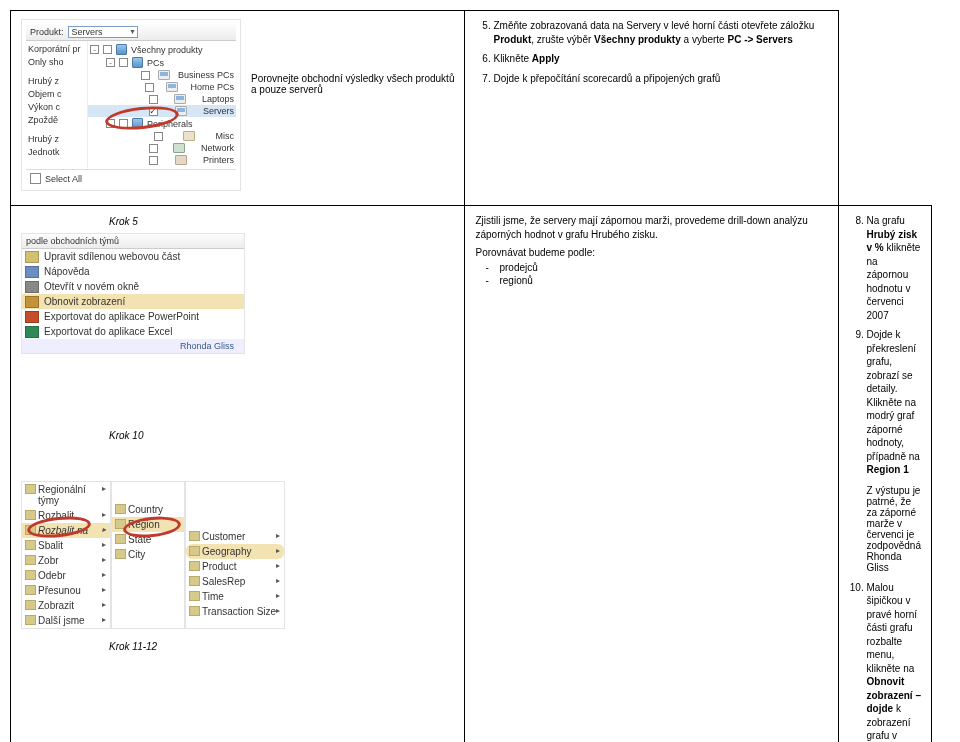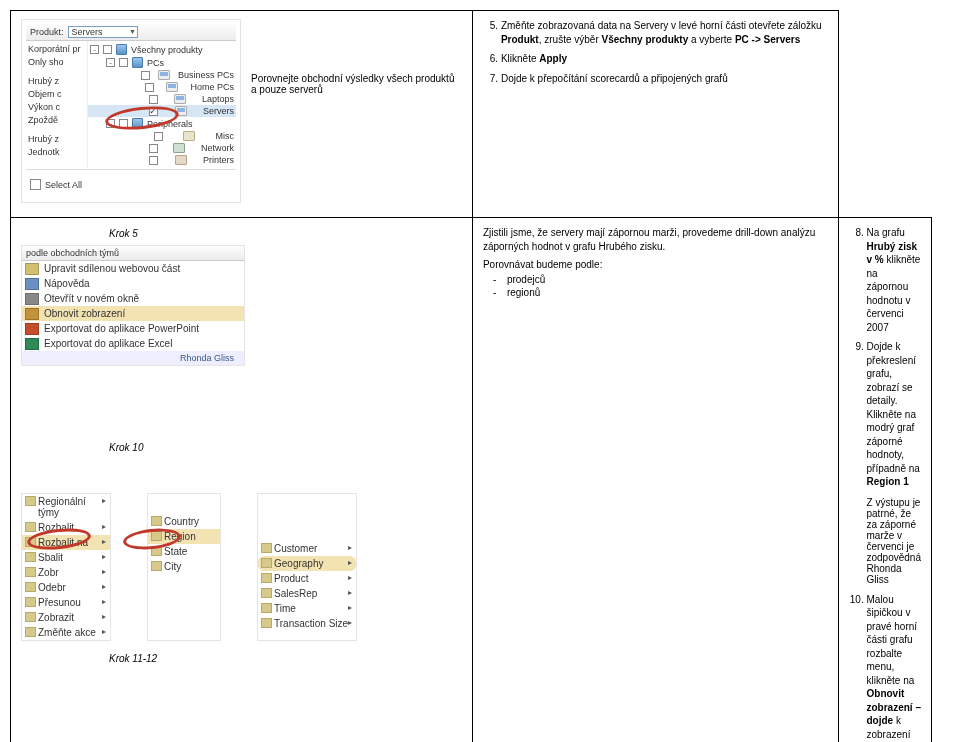--- a/index.html
+++ b/index.html
@@ -178,21 +178,21 @@
                       </div>
                       <div class="row indent2">
                         <span class="tree-toggle" style="visibility: hidden;"></span>
                         <span class="sq"></span>
                         <span class="ic prn-ic"></span>
                         <span>Printers</span>
                       </div>
                     </div>
         </div>
         <div class="divider"></div>
-        <div class="row" style="padding:8px 4px;">
+        <div class="row" style="padding:2px 4px;">
           <span style="width:11px;height:11px;border:1px solid #888;display:inline-block"></span>
           <span>Select All</span>
         </div>
       </div>
       <div class="circle-red" style="width:74px;height:22px; left:84px; top:88px;"></div>
     </div>
 
     <div style="flex:1; padding-top:50px;">
       <div class="instr-line">Porovnejte obchodní výsledky všech produktů a pouze serverů</div>
     </div>
@@ -229,32 +229,32 @@
                   </div>
         <div style="background:#eef;color:#3a5a8a;padding:2px 10px;font-size:9px;text-align:right;">Rhonda Gliss</div>
       </div>
     </div>
 
     <div style="height:60px"></div>
     <div class="krok-label">Krok 10</div>
     <div style="height:30px"></div>
 
     <div class="shot-wrap">
-      <div style="display:flex;gap:36px;">
+      <div style="display:flex;">
         <div class="shot" style="padding:0;width:90px;">
           <div class="ctxmenu" style="border:none;width:100%;" id="menuL">
                       <div class="mi arrow" style="padding-left: 16px;"><span class="mico" style="background: rgb(215, 201, 138); border: 1px solid rgb(184, 170, 106); width: 11px; height: 10px;"></span><span>Regionální týmy</span></div>
                       <div class="mi arrow" style="padding-left: 16px;"><span class="mico" style="background: rgb(215, 201, 138); border: 1px solid rgb(184, 170, 106); width: 11px; height: 10px;"></span><span>Rozbalit</span></div>
-                      <div class="mi sel arrow" style="padding-left: 16px;"><span class="mico" style="background: rgb(215, 201, 138); border: 1px solid rgb(184, 170, 106); width: 11px; height: 10px;"></span><span>Rozbalit na</span></div>
+                      <div class="mi sel arrow" style="padding-left: 16px; font-style: italic;"><span class="mico" style="background: rgb(215, 201, 138); border: 1px solid rgb(184, 170, 106); width: 11px; height: 10px;"></span><span>Rozbalit na</span></div>
                       <div class="mi arrow" style="padding-left: 16px;"><span class="mico" style="background: rgb(215, 201, 138); border: 1px solid rgb(184, 170, 106); width: 11px; height: 10px;"></span><span>Sbalit</span></div>
                       <div class="mi arrow" style="padding-left: 16px;"><span class="mico" style="background: rgb(215, 201, 138); border: 1px solid rgb(184, 170, 106); width: 11px; height: 10px;"></span><span>Zobr</span></div>
                       <div class="mi arrow" style="padding-left: 16px;"><span class="mico" style="background: rgb(215, 201, 138); border: 1px solid rgb(184, 170, 106); width: 11px; height: 10px;"></span><span>Odebr</span></div>
                       <div class="mi arrow" style="padding-left: 16px;"><span class="mico" style="background: rgb(215, 201, 138); border: 1px solid rgb(184, 170, 106); width: 11px; height: 10px;"></span><span>Přesunou</span></div>
                       <div class="mi arrow" style="padding-left: 16px;"><span class="mico" style="background: rgb(215, 201, 138); border: 1px solid rgb(184, 170, 106); width: 11px; height: 10px;"></span><span>Zobrazit</span></div>
-                      <div class="mi arrow" style="padding-left: 16px;"><span class="mico" style="background: rgb(215, 201, 138); border: 1px solid rgb(184, 170, 106); width: 11px; height: 10px;"></span><span>Změňte akce</span></div>
+                      <div class="mi arrow" style="padding-left: 16px;"><span class="mico" style="background: rgb(215, 201, 138); border: 1px solid rgb(184, 170, 106); width: 11px; height: 10px;"></span><span>Další jsme</span></div>
                     </div>
         </div>
         <div class="shot" style="padding:0;width:74px;">
           <div class="ctxmenu" style="border:none;width:100%;" id="menuM">
                       <div class="mi" style="padding-left: 16px; margin-top: 20px;"><span class="mico" style="background: rgb(215, 201, 138); border: 1px solid rgb(184, 170, 106); width: 11px; height: 10px;"></span><span>Country</span></div>
                       <div class="mi sel" style="padding-left: 16px;"><span class="mico" style="background: rgb(215, 201, 138); border: 1px solid rgb(184, 170, 106); width: 11px; height: 10px;"></span><span>Region</span></div>
                       <div class="mi" style="padding-left: 16px;"><span class="mico" style="background: rgb(215, 201, 138); border: 1px solid rgb(184, 170, 106); width: 11px; height: 10px;"></span><span>State</span></div>
                       <div class="mi" style="padding-left: 16px;"><span class="mico" style="background: rgb(215, 201, 138); border: 1px solid rgb(184, 170, 106); width: 11px; height: 10px;"></span><span>City</span></div>
                     </div>
         </div>

